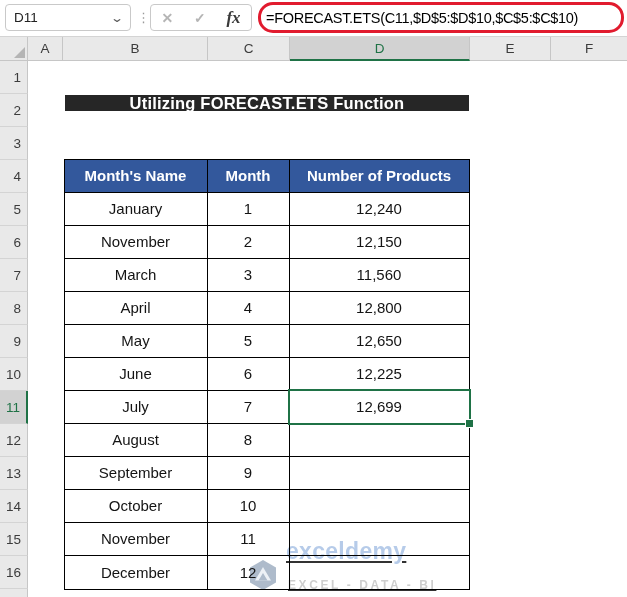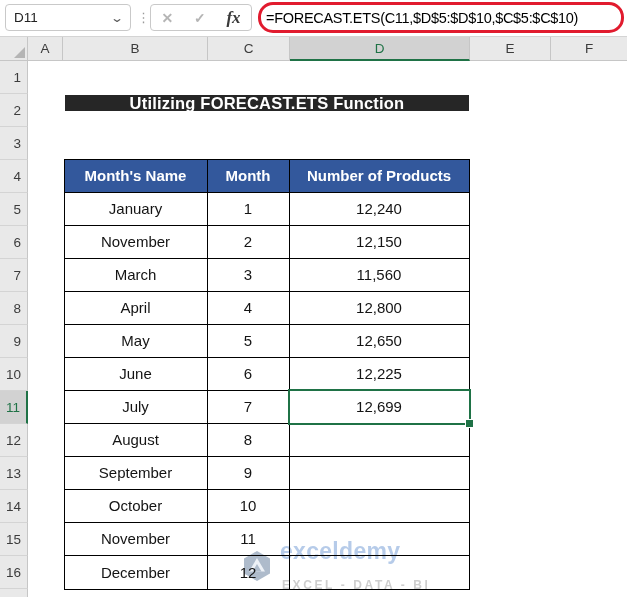--- a/index.html
+++ b/index.html
@@ -82,21 +82,21 @@
   
   .selection {
     position:absolute; left:260px; top:328px; width:183px; height:36px;
     border:2.5px solid #1f7246; box-sizing:border-box; pointer-events:none;
   }
   .fill-handle {
     position:absolute; right:-4.5px; bottom:-4.5px; width:7px; height:7px;
     background:#1f7246; border:1.5px solid #fff; box-sizing:content-box;
   }
   
-  .watermark { position:absolute; left:212px; top:479px; display:flex; align-items:center; gap:6px; opacity:0.8; }
+  .watermark { position:absolute; left:218px; top:479px; display:flex; align-items:flex-end; gap:6px; opacity:0.8;text-decoration:underline; }
   .wm-text { display:flex; flex-direction:column; align-items:flex-start; }
   .wm-brand { font-size:23px; font-weight:bold; color:#a4bfe4; line-height:22px; letter-spacing:0.3px; }
   .wm-tagline { font-size:12px; font-weight:bold; color:#c2c2c2; letter-spacing:2.6px; margin-top:16px; padding-left:2px; }
 </style>
 </head>
 <body>
 
 <div class="topbar">
   <div class="name-box">
     <span>D11</span>

